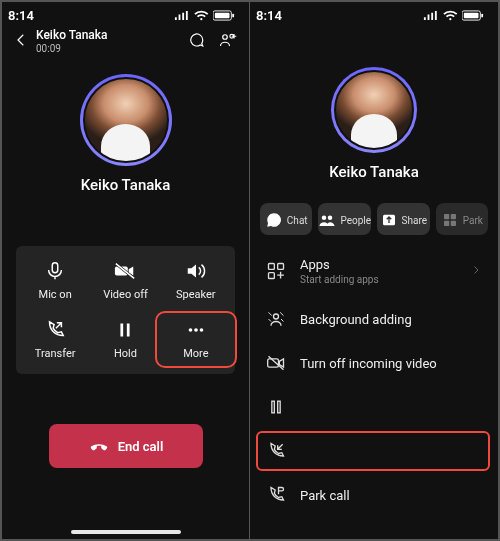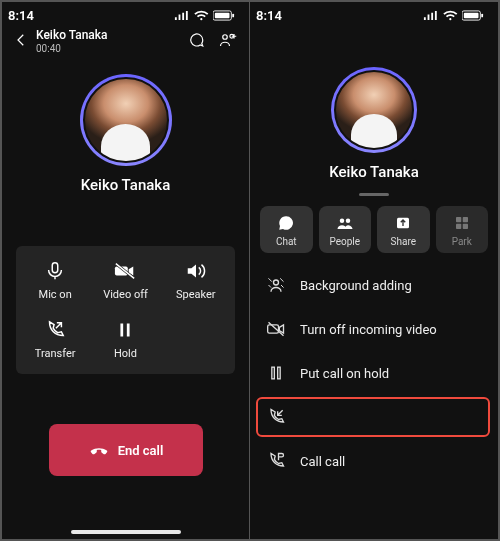--- a/index.html
+++ b/index.html
@@ -87,41 +87,41 @@
   .ctrl svg { width:22px; height:22px; fill:none; stroke:#fff; stroke-width:1.6; }
   .ctrl .fill { fill:#fff; stroke:none; }
   .more-highlight {
     position:absolute; inset:-8px -6px;
     border:2px solid #f04a3d; border-radius:10px;
     pointer-events:none;
   }
   .end-call {
     margin:50px auto 0 auto;
     background:#c4314b;
-    width:154px; height:52px;
+    width:154px; height:44px;
     border-radius:8px;
     display:flex; align-items:center; justify-content:center; gap:8px;
     font-size:13px; font-weight:600; color:#fff;
   }
   .end-call svg { width:22px; height:22px; fill:#fff; }
   .home-ind {
     position:absolute; bottom:5px; left:50%; transform:translateX(-50%);
     width:110px; height:4px; background:#fff; border-radius:3px; opacity:.9;
   }
   
   .handle {
     margin:12px auto 10px auto;
     width:30px; height:3px; background:#666; border-radius:2px;
   }
   .quick-row {
     display:flex; gap:6px; padding:0 10px;
   }
   .quick {
     flex:1; background:#333; border-radius:8px;
-    display:flex; flex-direction:column; align-items:center; justify-content:space-between;
+    display:flex; flex-direction:row; align-items:center; justify-content:center;
     padding:8px 0 6px 0; gap:4px;
     font-size:10px; color:#ddd;
   }
   .quick.dim { background:#2a2a2a; color:#888; }
   .quick svg { width:18px; height:18px; fill:#fff; stroke:none; }
   .quick.dim svg { fill:#777; }
   .menu {
     margin-top:10px;
     display:flex; flex-direction:column;
   }
@@ -168,21 +168,21 @@
 
     <div class="top-bar">
       <div class="back-area">
         <span class="icon-btn">
           <svg viewBox="0 0 24 24">
               <path d="M15 5l-7 7 7 7"></path>
             </svg>
         </span>
         <div class="name-time">
           <span class="call-name">Keiko Tanaka</span>
-          <span class="call-time">00:40</span>
+          <span class="call-time">00:09</span>
         </div>
       </div>
       <div class="top-actions">
         <span class="icon-btn">
           <svg viewBox="0 0 24 24">
               <path d="M21 12a8 8 0 10-3.5 6.6L21 20l-1.3-3.4A8 8 0 0021 12z"></path>
             </svg>
         </span>
         <span class="icon-btn">
           <svg viewBox="0 0 24 24">
@@ -232,20 +232,29 @@
             <path d="M14 4l5 0 0 5M19 4l-6 6"></path>
           </svg>
         <span>Transfer</span>
       </div>
       <div class="ctrl">
         <svg viewBox="0 0 24 24">
             <path class="fill" d="M7 5h3v14H7zM14 5h3v14h-3z"></path>
           </svg>
         <span>Hold</span>
       </div>
+      <div class="ctrl">
+        <div class="more-highlight"></div>
+        <svg viewBox="0 0 24 24">
+            <circle class="fill" cx="6" cy="12" r="2"></circle>
+            <circle class="fill" cx="12" cy="12" r="2"></circle>
+            <circle class="fill" cx="18" cy="12" r="2"></circle>
+          </svg>
+        <span>More</span>
+      </div>
     </div>
 
     <div class="end-call">
       <svg viewBox="0 0 24 24">
           <path d="M12 10c-3 0-6 .8-8.5 2.6-.6.4-.7 1.3-.2 1.9l1.6 1.8c.5.5 1.2.6 1.8.2L9 14.9c.4-.3.6-.7.6-1.2V12c.8-.1 1.6-.2 2.4-.2s1.6.1 2.4.2v1.7c0 .5.2.9.6 1.2l2.3 1.6c.6.4 1.3.3 1.8-.2l1.6-1.8c.5-.6.4-1.5-.2-1.9C18 10.8 15 10 12 10z"></path>
         </svg>
       <span>End call</span>
     </div>
 
     <div class="home-ind"></div>
@@ -307,54 +316,68 @@
             <rect x="4" y="13" width="7" height="7" rx="1"></rect>
             <rect x="13" y="13" width="7" height="7" rx="1"></rect>
           </svg>
         <span>Park</span>
       </div>
     </div>
 
     <div class="menu">
       <div class="menu-item">
         <svg viewBox="0 0 24 24">
+            <rect x="3" y="3" width="7" height="7" rx="1"></rect>
+            <rect x="14" y="3" width="7" height="7" rx="1"></rect>
+            <rect x="3" y="14" width="7" height="7" rx="1"></rect>
+            <path d="M17.5 13v8M13.5 17h8"></path>
+          </svg>
+        <div class="mi-text">
+          <span>Apps</span>
+          <span class="sub">Start adding apps</span>
+        </div>
+        <span class="chev"><svg viewBox="0 0 24 24">
+              <path d="M9 5l7 7-7 7"></path>
+            </svg></span>
+      </div>
+      <div class="menu-item">
+        <svg viewBox="0 0 24 24">
             <circle cx="12" cy="9" r="3"></circle>
             <path d="M6 20c0-3 3-5 6-5s6 2 6 5"></path>
             <path d="M3 4l4 4M17 4l4 4M3 12l3 3M18 12l3 3" stroke-width="1.2"></path>
           </svg>
         <span>Background adding</span>
       </div>
       <div class="menu-item">
         <svg viewBox="0 0 24 24">
             <rect x="2" y="7" width="13" height="10" rx="2"></rect>
             <path d="M16 10l5-3v10l-5-3z"></path>
             <path d="M3 4l18 16"></path>
           </svg>
         <span>Turn off incoming video</span>
       </div>
       <div class="menu-item">
         <svg viewBox="0 0 24 24">
             <rect x="7" y="5" width="3" height="14"></rect>
             <rect x="14" y="5" width="3" height="14"></rect>
           </svg>
-        <span>Put call on hold</span>
       </div>
       <div class="menu-item">
         <div class="menu-highlight"></div>
         <svg viewBox="0 0 24 24">
             <path d="M6 3c0 9 6 15 15 15l-2-4-4 1c-2-1-4-3-5-5l1-4z"></path>
             <path d="M20 4l-6 6M14 5v5h5"></path>
           </svg>
       </div>
       <div class="menu-item">
         <svg viewBox="0 0 24 24">
             <path d="M6 3c0 9 6 15 15 15l-2-4-4 1c-2-1-4-3-5-5l1-4z"></path>
             <path d="M15 3h4a2 2 0 010 4h-4zM15 3v8"></path>
           </svg>
-        <span>Call call</span>
+        <span>Park call</span>
       </div>
       <div class="menu-item" style="opacity:.85">
         
         
       </div>
     </div>
   </div>
 
 </div>
 

